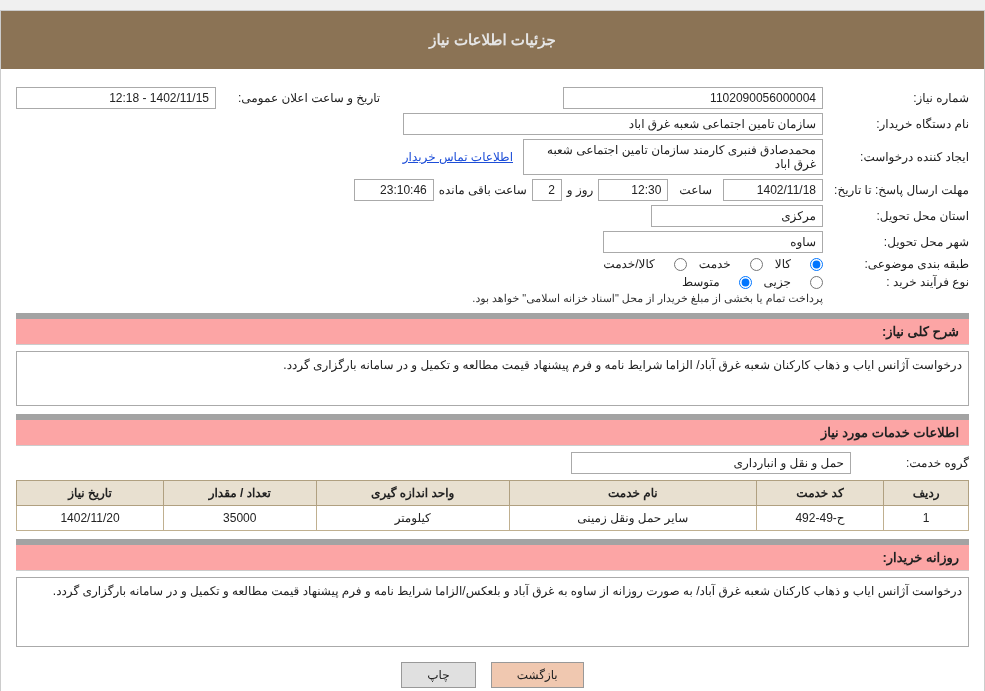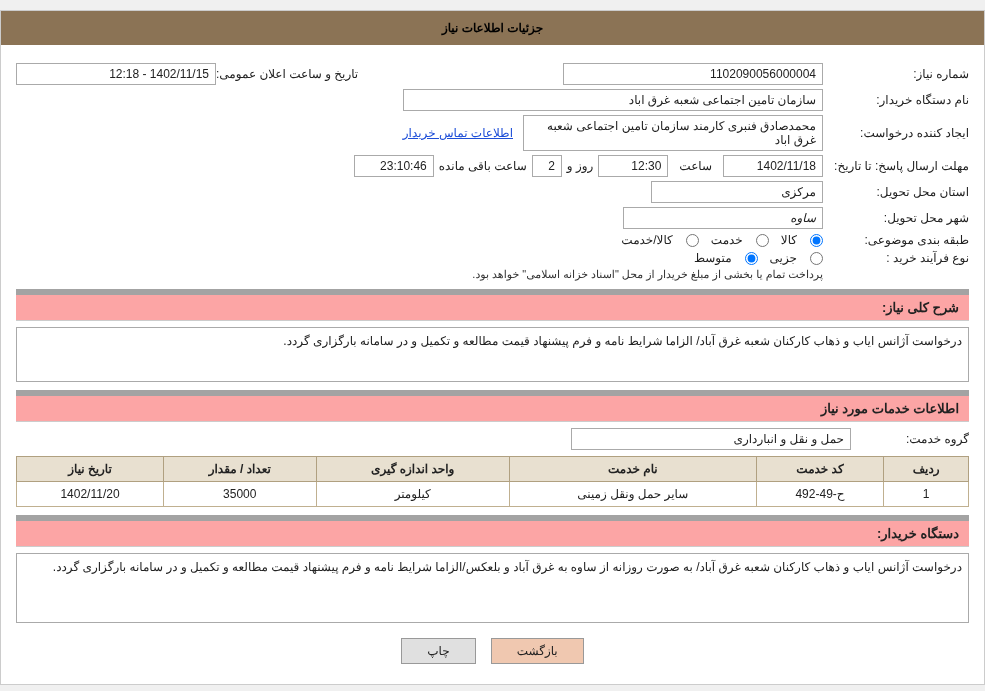--- a/index.html
+++ b/index.html
@@ -11,24 +11,24 @@
       color: #222;
     }
     .page-wrapper {
       max-width: 985px;
       margin: 10px auto;
       background: #fff;
       border: 1px solid #ccc;
     }
     .header-bar {
       background: #8B7355;
-      color: #000000;
+      color: #e5e5e5;
       text-align: center;
-      padding: 10px 0;
-      font-size: 12px;
+      padding: 20px 0;
+      font-size: 15px;
       font-weight: bold;
       letter-spacing: 1px;
     }
     .content {
       padding: 10px 15px;
     }
     .input-box {
       border: 1px solid #aaa;
       background: #fff;
       padding: 3px 6px;
@@ -46,21 +46,21 @@
     }
     .radio-group {
       display: flex;
       align-items: center;
       gap: 12px;
       direction: rtl;
     }
     .radio-item {
       display: flex;
       align-items: center;
-      gap: 13px;
+      gap: 19px;
     }
     .description-box {
       border: 1px solid #aaa;
       background: #fff;
       padding: 6px;
       min-height: 55px;
       direction: rtl;
       text-align: right;
       font-size: 12px;
       font-family: Tahoma, Arial, sans-serif;
@@ -166,21 +166,21 @@
 
   <div class="content content-relative">
 
     <div class="info-row" style="margin-top:8px;">
       <span class="info-label">شماره نیاز:</span>
       <span class="colon"></span>
       <div>
         <div class="input-box" style="width:260px; display:inline-block;">1102090056000004</div>
       </div>
       <span style="flex:1;"></span>
-      <span class="info-label" style="width:auto; margin-left:0;">تاریخ و ساعت اعلان عمومی:</span>
+      <span class="info-label" style="width:auto; margin-left:22px;">تاریخ و ساعت اعلان عمومی:</span>
       <div class="input-box" style="width:200px; display:inline-block;">1402/11/15 - 12:18</div>
     </div>
 
     <div class="info-row">
       <span class="info-label">نام دستگاه خریدار:</span>
       <span class="colon"></span>
       <div class="input-box input-large">سازمان تامین اجتماعی شعبه غرق اباد</div>
     </div>
 
     <div class="info-row">
@@ -205,21 +205,21 @@
 
     <div class="info-row">
       <span class="info-label">استان محل تحویل:</span>
       <span class="colon"></span>
       <div class="input-box" style="width:172px; display:inline-block;">مرکزی</div>
     </div>
 
     <div class="info-row">
       <span class="info-label">شهر محل تحویل:</span>
       <span class="colon"></span>
-      <div class="input-box" style="width:200px; display:inline-block;font-style:italic;">ساوه</div>
+      <div class="input-box" style="width:220px; display:inline-block;">ساوه</div>
     </div>
 
     <div class="info-row">
       <span class="info-label">طبقه بندی موضوعی:</span>
       <span class="colon"></span>
       <div class="radio-group">
         <label class="radio-item">
           <input type="radio" name="tabaqe" checked="" style=""> 
             <span>کالا</span>
         </label>
@@ -285,21 +285,21 @@
       <td>ح-49-492</td>
       <td>سایر حمل ونقل زمینی</td>
       <td>کیلومتر</td>
       <td>35000</td>
       <td>1402/11/20</td>
     </tr>
         </tbody>
     </table>
 
     <div class="section-header" style="margin-top:8px;">
-      <span>دستگاه خریدار:</span>
+      <span>روزانه خریدار:</span>
     </div>
 
     <div class="notes-box">درخواست آژانس ایاب و ذهاب کارکنان شعبه غرق آباد/ به صورت روزانه از ساوه به غرق آباد و بلعکس/الزاما شرایط نامه و فرم پیشنهاد قیمت مطالعه و تکمیل و در سامانه بارگزاری گردد.</div>
 
     <div class="button-row">
       <button class="btn btn-back">بازگشت</button>
       <button class="btn btn-print">چاپ</button>
     </div>
   </div>
 </div>

